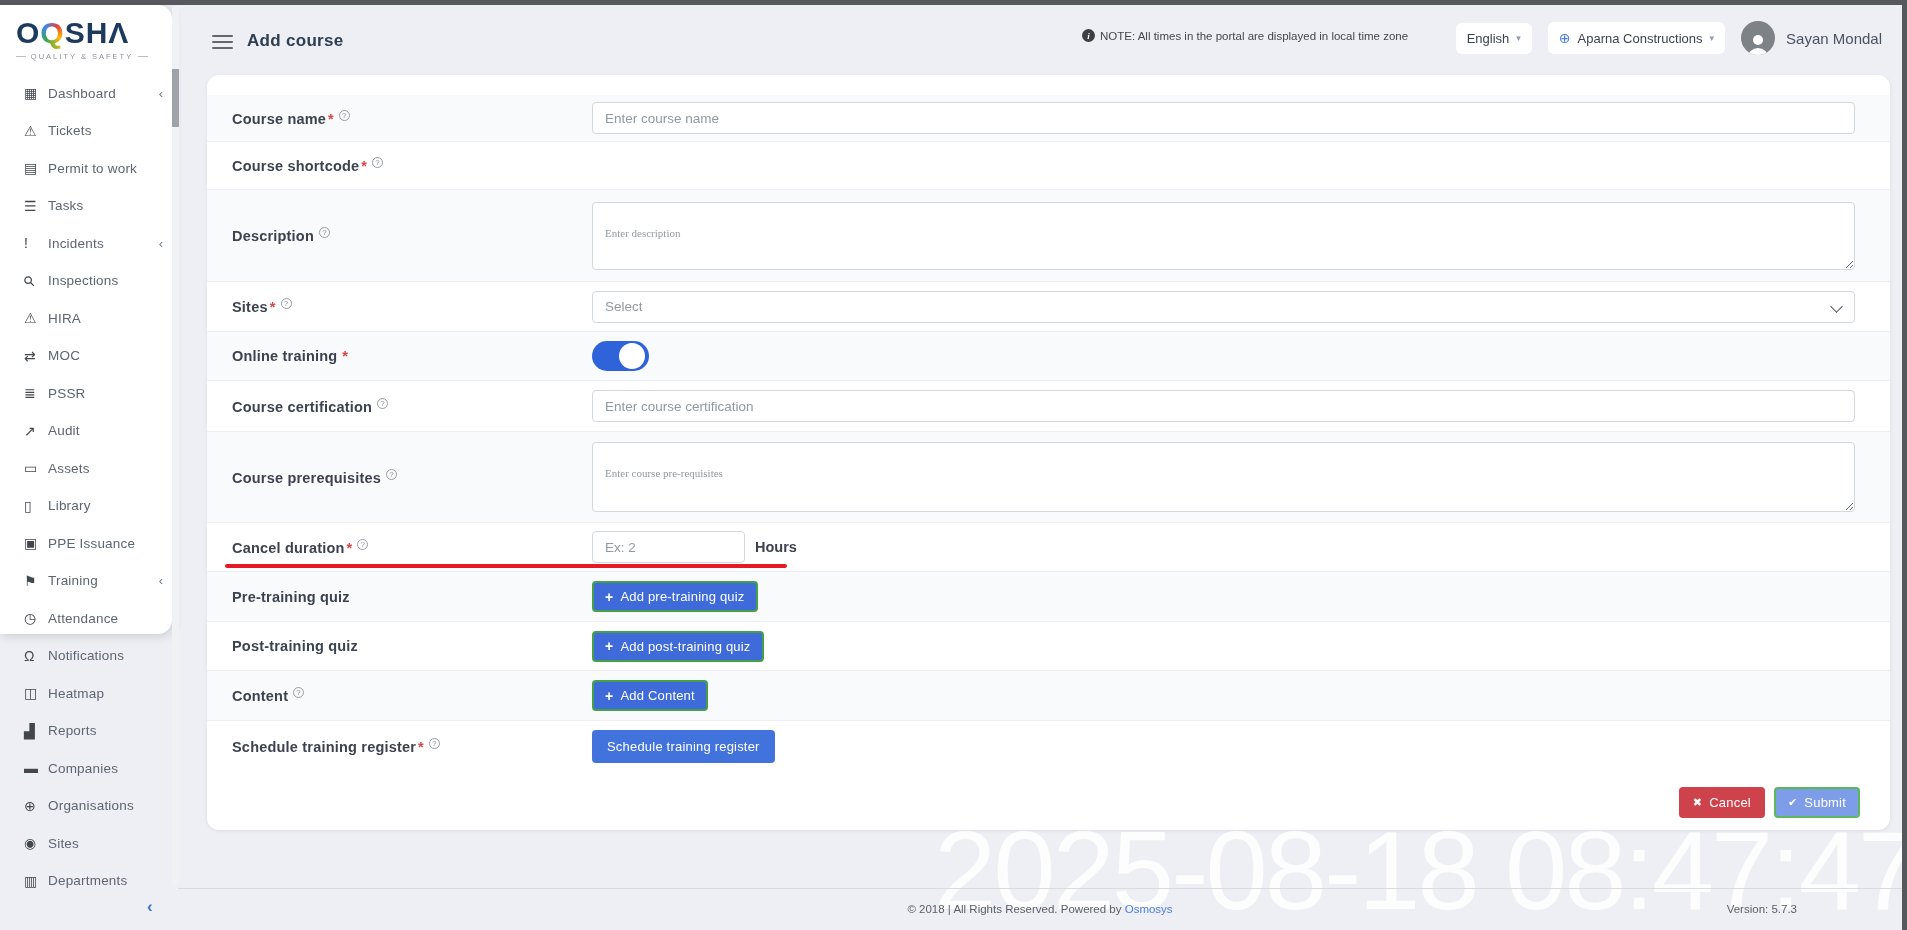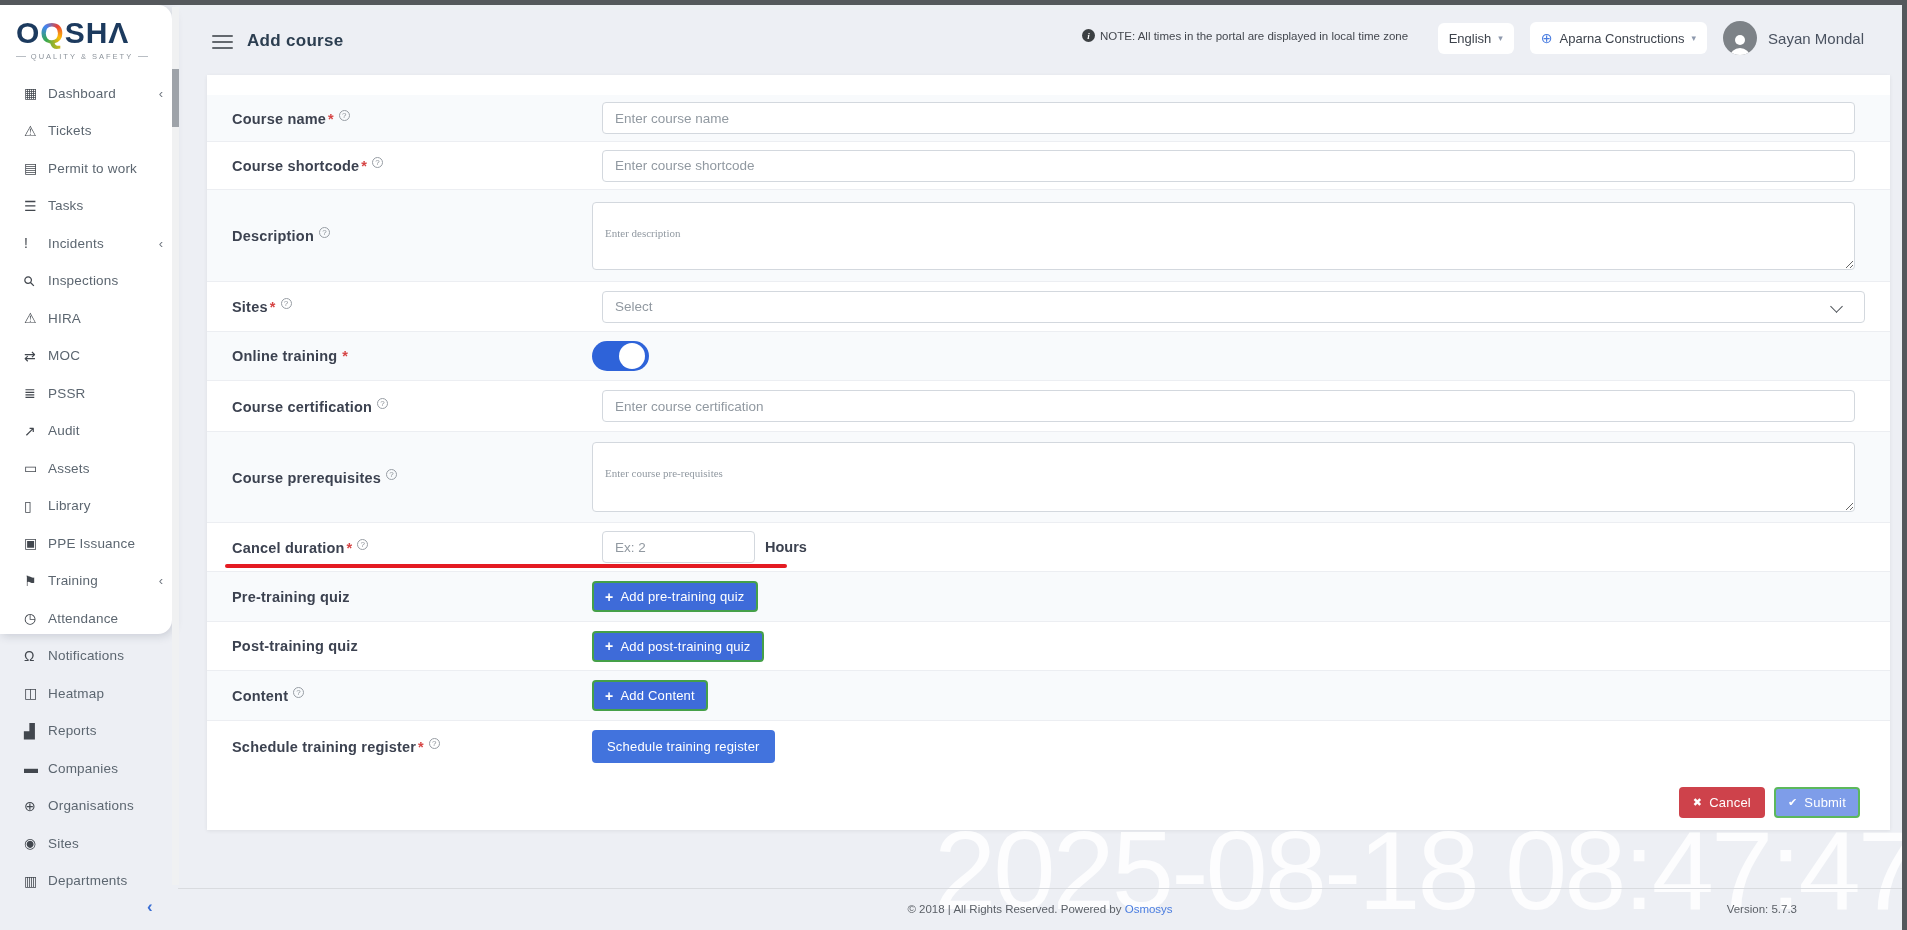--- a/index.html
+++ b/index.html
@@ -39,43 +39,43 @@
   .sb-thumb { position:absolute; top:62px; left:0; width:7px; height:58px; background:#9ea3a9; cursor:pointer; }
   .collapse-btn { position:absolute; left:147px; top:897px; color:#3b6fd4; font-size:17px; font-weight:700; cursor:pointer; z-index:30; }
 
   
   .header { position:absolute; left:172px; top:5px; right:5px; height:68px; }
   .hamburger { position:absolute; left:40px; top:26px; width:21px; cursor:pointer; }
   .hamburger div { height:2px; background:#63686e; margin:4px 0; border-radius:1px; }
   .page-title { position:absolute; left:75px; top:26px; font-size:17px; font-weight:600; color:#2c3e50; letter-spacing:.3px; }
   .note { position:absolute; left:910px; top:24px; font-size:11.5px; color:#43474e; display:flex; align-items:center; gap:5px; }
   .note-icon { width:13px; height:13px; border-radius:50%; background:#3c4043; color:#fff; font-size:9px; font-weight:700; display:inline-flex; align-items:center; justify-content:center; font-family:"Liberation Serif",serif; font-style:italic; }
-  .header-right { position:absolute; right:38px; top:16px; display:flex; align-items:center; gap:16px; }
+  .header-right { position:absolute; right:20px; top:16px; display:flex; align-items:center; gap:16px; }
   .pill { background:#fff; border-radius:6px; padding:8px 11px; font-size:13px; color:#3d434c; display:flex; align-items:center; gap:7px; cursor:pointer; }
   .caret { color:#8e99ad; font-size:9px; }
   .globe-icon { color:#4a7de0; font-size:14px; }
   .user { display:flex; align-items:center; gap:11px; cursor:pointer; }
   .avatar { width:34px; height:34px; border-radius:50%; background:#7d8287; display:flex; align-items:flex-end; justify-content:center; overflow:hidden; }
   .user-name { font-size:15px; color:#4a5260; }
 
   
   .content-card {
     position:absolute; left:207px; top:75px; width:1683px; height:755px;
-    background:#fff; border-radius:0; box-shadow:0 1px 4px rgba(0,0,0,.07);
+    background:#fff; border-radius:12px; box-shadow:0 1px 4px rgba(0,0,0,.07);
     padding-top:20px; z-index:2;
   }
   .form-row { display:flex; align-items:center; border-bottom:1px solid #eceef2; padding:0 35px 0 25px; position:relative; }
   .form-row.striped { background:#f8fafc; }
   .form-row.last { border-bottom:none; }
   .row-label { width:360px; flex-shrink:0; font-size:14.5px; font-weight:700; color:#3c4250; letter-spacing:.2px; }
   .req { color:#d64545; margin-left:2px; font-weight:700; }
   .req.spaced { margin-left:5px; }
   .help { display:inline-block; width:11px; height:11px; border:1px solid #979da4; border-radius:50%; color:#8a9097; font-size:8px; line-height:10px; text-align:center; margin-left:5px; vertical-align:6px; font-weight:400; cursor:pointer; }
   .controls { flex:1; display:flex; align-items:center; position:relative; }
-  .txt { width:100%; height:32px; border:1px solid #d3d8de; border-radius:4px; padding:0 12px; font-size:13.5px; color:#333; background:#fff; font-family:"Liberation Sans",sans-serif;margin-left:10px; }
+  .txt { width:100%; height:32px; border:1px solid #d3d8de; border-radius:4px; padding:0 12px; font-size:13.5px; color:#333; background:#fff; font-family:"Liberation Sans",sans-serif; }
   .ta { width:100%; border:1px solid #d3d8de; border-radius:4px; padding:24px 12px; font-size:11px; color:#333; background:#fff; font-family:Liberation Serif, serif; }
   ::placeholder { color:#9199a1; opacity:1; }
   .select-wrap { width:100%; position:relative; }
   .select-chevron { position:absolute; right:14px; top:11px; width:9px; height:9px; border-right:1.6px solid #4a4f55; border-bottom:1.6px solid #4a4f55; transform:rotate(45deg); pointer-events:none; }
   .toggle { width:57px; height:30px; border-radius:15px; background:#2e63d9; position:relative; cursor:pointer; }
   .toggle .knob { position:absolute; right:4px; top:2px; width:26px; height:26px; background:#fff; border-radius:50%; }
   .dur { width:153px; }
   .hours { font-weight:700; font-size:14.5px; color:#3c4250; margin-left:10px; }
   .red-line { position:absolute; left:18px; bottom:3px; width:562px; height:4px; background:#e41b22; border-radius:2px; z-index:5; }
   .btn { display:inline-flex; align-items:center; gap:7px; background:#3e6bd9; color:#fff; font-size:13px; border:none; border-radius:4px; padding:8px 13px; cursor:pointer; font-family:"Liberation Sans",sans-serif; letter-spacing:.2px; }
@@ -282,23 +282,20 @@
 
   <div class="form-row striped" style="min-height:47px">
     <div class="row-label"><span>Course name</span><span class="req">*</span><span class="help">?</span></div>
     <div class="controls">
         <input class="txt" type="text" placeholder="Enter course name" style="">
       </div>
   </div>
 
   <div class="form-row" style="min-height:48px">
     <div class="row-label"><span>Course shortcode</span><span class="req">*</span><span class="help">?</span></div>
-    <div class="controls">
-        <input class="txt" type="text" placeholder="Enter course shortcode" style="">
-      </div>
   </div>
 
   <div class="form-row striped" style="min-height:92px">
     <div class="row-label"><span>Description</span><span class="help">?</span></div>
     <div class="controls">
         <textarea class="ta" style="height: 68px;" placeholder="Enter description"></textarea>
       </div>
   </div>
 
   <div class="form-row" style="min-height:50px">

